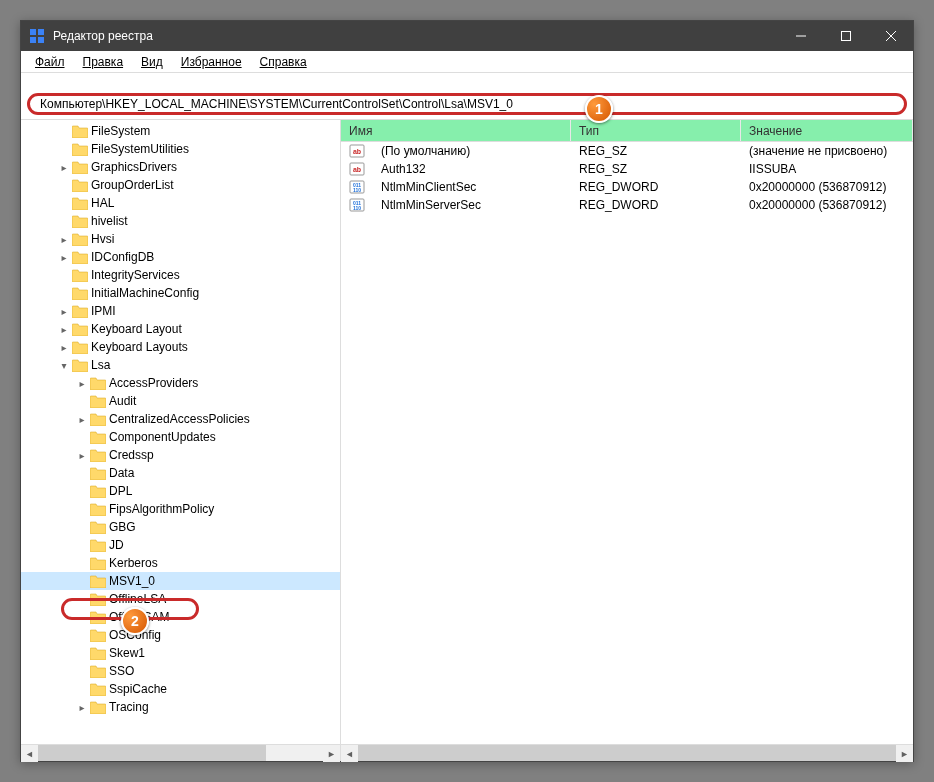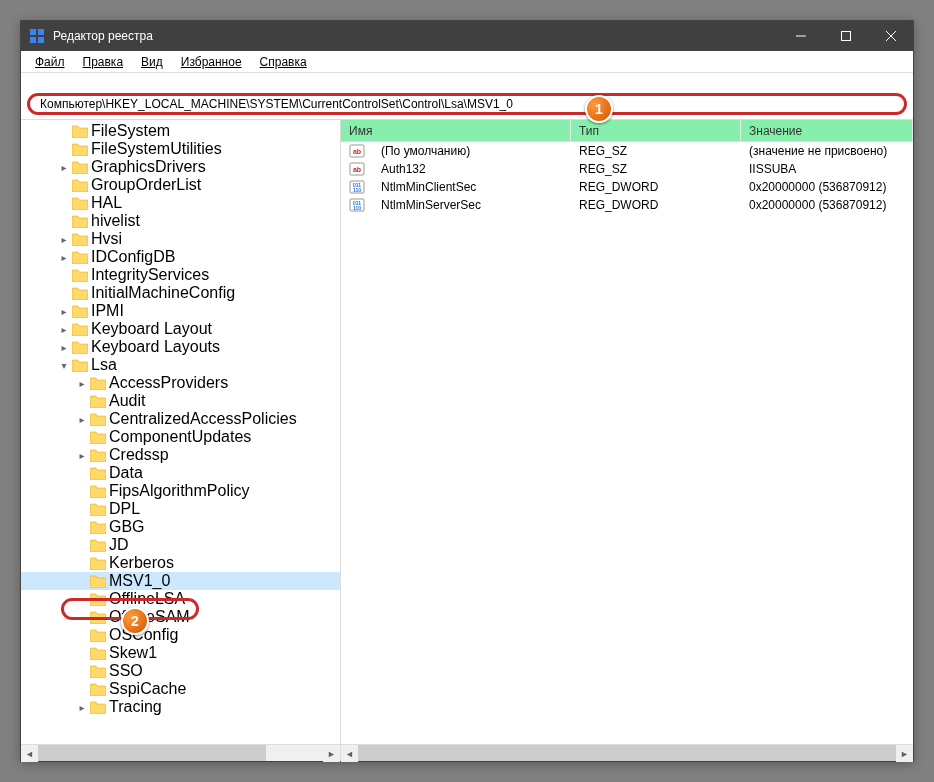--- a/index.html
+++ b/index.html
@@ -17,21 +17,21 @@
 .addressbar { width: 100%; height: 22px; border: 3px solid #c92a2a; border-radius: 12px; padding: 0 10px; font-size: 12px; outline: none; }
 .badge { position: absolute; width: 28px; height: 28px; border-radius: 50%; background: radial-gradient(circle at 30% 30%, #ff9a3c, #d45500); border: 2px solid #fff; box-shadow: 0 1px 3px rgba(0,0,0,0.5); display: flex; align-items: center; justify-content: center; color: #fff; font-weight: bold; font-size: 14px; z-index: 10; }
 .badge-1 { top: 6px; right: 300px; }
 .content { flex: 1; display: flex; overflow: hidden; border-top: 1px solid #ddd; }
 .tree-pane { width: 320px; border-right: 1px solid #ddd; overflow: auto; position: relative; padding: 2px 0; }
 .tree { list-style: none; }
 .tree-item { display: flex; align-items: center; height: 18px; padding-left: 4px; cursor: pointer; white-space: nowrap; position: relative; }
 .tree-item.selected { background: #cce8ff; }
 .expander { width: 14px; display: inline-flex; align-items: center; justify-content: center; color: #666; font-size: 10px; }
 .folder-icon { width: 16px; height: 13px; margin: 0 3px 0 1px; display: inline-flex; }
-.tree-label { font-size: 16px; }
+.tree-label { font-size: 12px; }
 .indent-2 { padding-left: 36px; }
 .indent-3 { padding-left: 54px; }
 .highlight-tree { position: absolute; border: 3px solid #c92a2a; border-radius: 14px; pointer-events: none; }
 .badge-2 { position: absolute; left: 100px; top: 487px; }
 .list-pane { flex: 1; overflow: auto; }
 .list-header { display: flex; border-bottom: 1px solid #ddd; height: 22px; align-items: center; background: #86efac; position: sticky; top: 0; }
 .col { padding: 0 8px; border-right: 1px solid #e8e8e8; height: 100%; display: flex; align-items: center; color: #333; }
 .col-name { width: 230px; }
 .col-type { width: 170px; }
 .col-val { flex: 1; }
@@ -278,30 +278,30 @@
             </span>
             <span class="tree-label">Data</span>
           </li>
           <li class="tree-item indent-3">
             <span class="expander"></span>
             <span class="folder-icon">
               <svg viewBox="0 0 16 13">
                 <path d="M0 2 L0 12 Q0 13 1 13 L15 13 Q16 13 16 12 L16 4 Q16 3 15 3 L7 3 L6 1 L1 1 Q0 1 0 2 Z" fill="#ffd96a" stroke="#d4a017" stroke-width="0.5"></path>
               </svg>
             </span>
+            <span class="tree-label">DPL</span>
+          </li>
+          <li class="tree-item indent-3">
+            <span class="expander"></span>
+            <span class="folder-icon">
+              <svg viewBox="0 0 16 13">
+                <path d="M0 2 L0 12 Q0 13 1 13 L15 13 Q16 13 16 12 L16 4 Q16 3 15 3 L7 3 L6 1 L1 1 Q0 1 0 2 Z" fill="#ffd96a" stroke="#d4a017" stroke-width="0.5"></path>
+              </svg>
+            </span>
             <span class="tree-label">FipsAlgorithmPolicy</span>
-          </li>
-          <li class="tree-item indent-3">
-            <span class="expander"></span>
-            <span class="folder-icon">
-              <svg viewBox="0 0 16 13">
-                <path d="M0 2 L0 12 Q0 13 1 13 L15 13 Q16 13 16 12 L16 4 Q16 3 15 3 L7 3 L6 1 L1 1 Q0 1 0 2 Z" fill="#ffd96a" stroke="#d4a017" stroke-width="0.5"></path>
-              </svg>
-            </span>
-            <span class="tree-label">DPL</span>
           </li>
           <li class="tree-item indent-3">
             <span class="expander"></span>
             <span class="folder-icon">
               <svg viewBox="0 0 16 13">
                 <path d="M0 2 L0 12 Q0 13 1 13 L15 13 Q16 13 16 12 L16 4 Q16 3 15 3 L7 3 L6 1 L1 1 Q0 1 0 2 Z" fill="#ffd96a" stroke="#d4a017" stroke-width="0.5"></path>
               </svg>
             </span>
             <span class="tree-label">GBG</span>
           </li>

